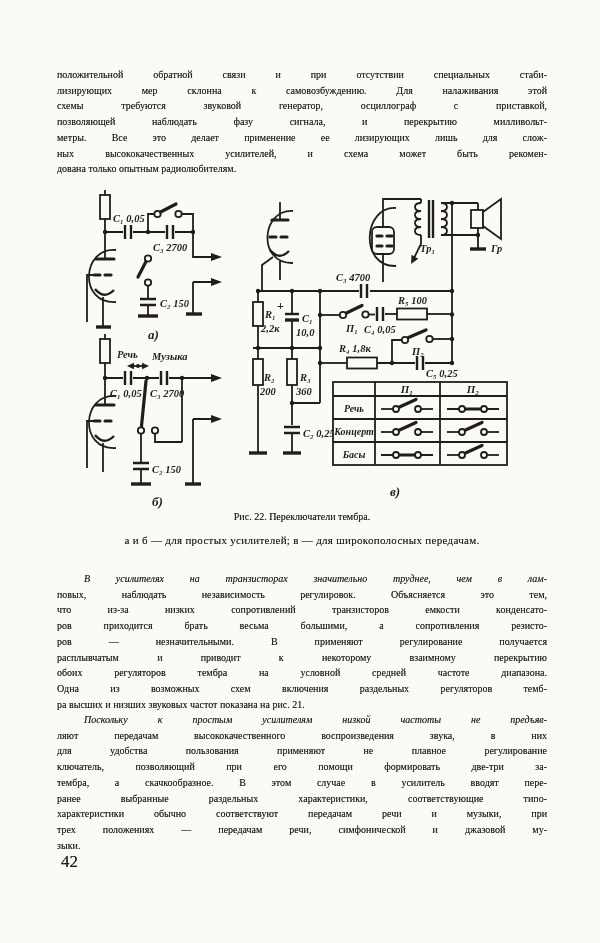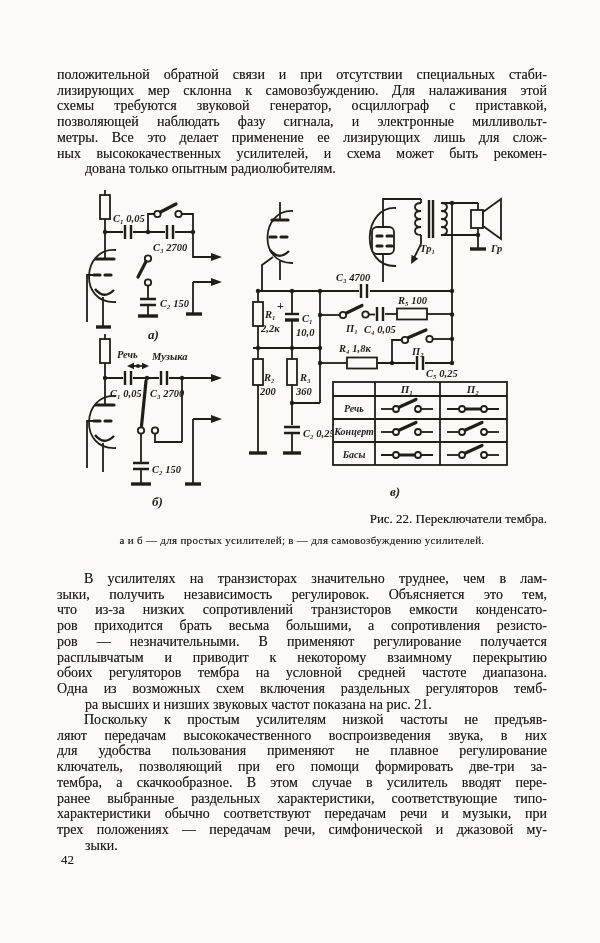--- a/index.html
+++ b/index.html
@@ -3,35 +3,35 @@
 <meta charset="utf-8">
 <style>
   html,body { margin:0; padding:0; background:#d8d4cc; }
   .page {
     position:relative; width:600px; height:943px; margin:0 auto;
     background:#fbfaf6; overflow:hidden; color:#1e1c19;
     font-family:"Liberation Serif","DejaVu Serif",serif;
   }
   .textblock {
     position:absolute; left:57px; width:490px;
-    font-size:14px; line-height:15.7px;
+    font-size:10px; line-height:15.7px;
     text-shadow:0 0 0.4px rgba(20,18,15,.55);
   }
   .tline { text-align:justify; text-align-last:justify; white-space:normal; }
-  .tline.last { text-align-last:left;margin-left:28px; }
-  .para.indent .tline:first-child { text-indent:27px; }
+  .tline.last { text-align-last:left; }
+  .para.indent .tline:first-child { text-indent:27px;font-style:italic; }
   .caption {
-    position:absolute; left:57px; width:490px; text-align:right;
-    font-size:13px; text-shadow:0 0 0.4px rgba(20,18,15,.55);
+    position:absolute; left:57px; width:490px; text-align:center;
+    font-size:10px; text-shadow:0 0 0.4px rgba(20,18,15,.55);
   }
   .subcaption {
     position:absolute; left:57px; width:490px; text-align:center;
     font-size:11px; letter-spacing:0.3px; text-shadow:0 0 0.3px rgba(20,18,15,.5);
   }
-  .pagenum { position:absolute; left:61px; top:852px; font-size:13px;
+  .pagenum { position:absolute; left:61px; top:852px; font-size:17px;
     text-shadow:0 0 0.4px rgba(20,18,15,.55); }
 
   svg.fig { position:absolute; left:0; top:0; width:600px; height:943px; }
   svg .w   { stroke:#211e1a; stroke-width:1.8; fill:none; }
   svg .cp  { stroke:#211e1a; stroke-width:2.4; fill:none; }
   svg .lv  { stroke:#211e1a; stroke-width:3.2; fill:none; stroke-linecap:round; }
   svg .gnd { stroke:#211e1a; stroke-width:3.4; fill:none; }
   svg .pf  { fill:#fbfaf6; }
   svg .dot { fill:#211e1a; stroke:none; }
   svg .ah  { fill:#211e1a; stroke:none; }
@@ -47,32 +47,32 @@
 </style>
 </head>
 <body>
 
 <div class="page">
 
   <div class="textblock para" style="top:67px">
       <div class="tline">положительной обратной связи и при отсутствии специальных стаби-</div>
       <div class="tline">лизирующих мер склонна к самовозбуждению. Для налаживания этой</div>
       <div class="tline">схемы требуются звуковой генератор, осциллограф с приставкой,</div>
-      <div class="tline">позволяющей наблюдать фазу сигнала, и электронные милливольт-</div>
+      <div class="tline">позволяющей наблюдать фазу сигнала, и перекрытию милливольт-</div>
       <div class="tline">метры. Все это делает применение ее лизирующих лишь для слож-</div>
       <div class="tline">ных высококачественных усилителей, и схема может быть рекомен-</div>
       <div class="tline last">дована только опытным радиолюбителям.</div>
     </div>
 
   <div class="caption" style="top:511px">Рис. 22. Переключатели тембра.</div>
-  <div class="subcaption" style="top:534px">а и б — для простых усилителей; в — для самовозбуждению усилителей.</div>
+  <div class="subcaption" style="top:534px">а и б — для простых усилителей; в — для широкополосных передачам.</div>
 
   <div class="textblock para indent" style="top:571px">
       <div class="tline">В усилителях на транзисторах значительно труднее, чем в лам-</div>
-      <div class="tline">зыки, получить независимость регулировок. Объясняется это тем,</div>
+      <div class="tline">повых, наблюдать независимость регулировок. Объясняется это тем,</div>
       <div class="tline">что из-за низких сопротивлений транзисторов емкости конденсато-</div>
       <div class="tline">ров приходится брать весьма большими, а сопротивления резисто-</div>
       <div class="tline">ров — незначительными. В применяют регулирование получается</div>
       <div class="tline">расплывчатым и приводит к некоторому взаимному перекрытию</div>
       <div class="tline">обоих регуляторов тембра на условной средней частоте диапазона.</div>
       <div class="tline">Одна из возможных схем включения раздельных регуляторов темб-</div>
       <div class="tline last">ра высших и низших звуковых частот показана на рис. 21.</div>
     </div>
   <div class="textblock para indent" style="top:712px">
       <div class="tline">Поскольку к простым усилителям низкой частоты не предъяв-</div>

